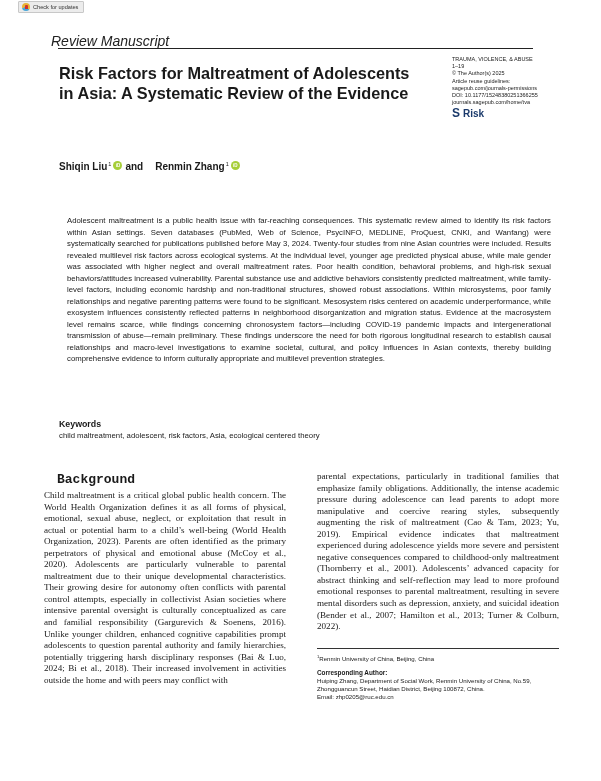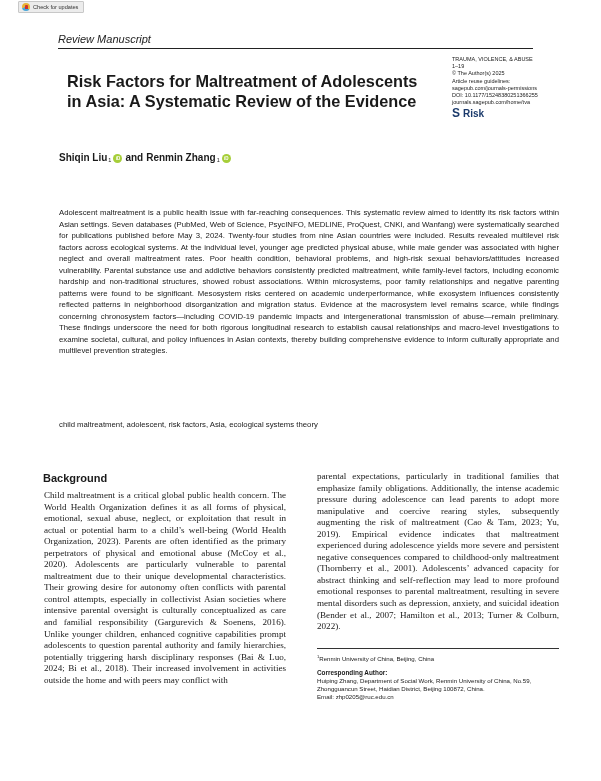--- a/index.html
+++ b/index.html
@@ -3,42 +3,42 @@
 <meta charset="utf-8">
 <style>
   html, body { margin: 0; padding: 0; background: #ffffff; }
   body { width: 601px; height: 781px; position: relative; overflow: hidden; color: #1a1a1a; font-family: "Liberation Sans", sans-serif; }
 
   .update-btn { position: absolute; left: 18px; top: 1px; width: 66px; height: 12px; background: #ececec; border: 1px solid #c8c8c8; border-radius: 1px; display: flex; align-items: center; gap: 3px; padding-left: 3px; box-sizing: border-box; cursor: pointer; }
   .update-icon { width: 8px; height: 8px; border-radius: 50%; background: conic-gradient(#e8b336 0 35%, #49a7d8 35% 70%, #e8b336 70%); position: relative; flex: none; }
   .update-icon::after { content: ""; position: absolute; left: 2.5px; top: 1.5px; width: 3px; height: 4px; background: #d0312d; border-radius: 1px 1px 0 0; }
   .update-label { font-size: 5.6px; color: #333; white-space: nowrap; }
 
-  .running-head { position: absolute; left: 58px; top: 33px; font-size: 11px; font-style: italic; color: #222; }
+  .running-head { position: absolute; left: 51px; top: 33px; font-size: 14px; font-style: italic; color: #222; }
   .top-rule { position: absolute; left: 58px; top: 48px; width: 475px; height: 1px; background: #222; }
 
   .journal-info { position: absolute; left: 452px; top: 56px; font-size: 5.5px; line-height: 7.2px; color: #222; }
   .journal-info div { white-space: nowrap; }
   .sage-logo { display: flex; align-items: center; gap: 3px; margin-top: 2px; color: #1b3a6b; font-weight: bold; font-size: 10px; }
   .sage-s { font-size: 12px; font-weight: 900; color: #1b3a6b; line-height: 10px; }
 
   .title { position: absolute; left: 59px; top: 64px; width: 360px; font-size: 16.3px; line-height: 19.5px; font-weight: bold; color: #1a1a1a; }
 
-  .authors { position: absolute; left: 59px; top: 152px; font-size: 10px; font-weight: bold; color: #1a1a1a; display: flex; align-items: flex-end; white-space: nowrap; }
+  .authors { position: absolute; left: 59px; top: 161px; font-size: 10px; font-weight: bold; color: #1a1a1a; display: flex; align-items: flex-start; white-space: nowrap; }
   .authors sup { font-size: 5.5px; font-weight: normal; vertical-align: 5px; margin-left: 1px; }
   .orcid { display: inline-block; width: 9px; height: 9px; border-radius: 50%; background: #a6ce39; color: #fff; font-size: 4.5px; line-height: 9px; text-align: center; font-weight: bold; margin: 0 3px 0 2px; }
 
   .abstract { position: absolute; left: 59px; top: 207px; width: 500px; }
   .section-label { font-size: 8.8px; font-weight: bold; color: #1a1a1a; line-height: 11px; }
-  .abstract-text { font-size: 7.75px; line-height: 11.5px; text-align: justify; color: #1a1a1a; margin: 0; }
+  .abstract-text { font-size: 7.75px; line-height: 11.5px; text-align: justify; color: #1a1a1a; margin: 8px; }
 
   .keywords { position: absolute; left: 59px; top: 419px; width: 500px; }
   .keywords-text { font-size: 7.75px; line-height: 11px; color: #1a1a1a; }
 
-  .bg-heading { position: absolute; left: 43px; top: 472px; font-size: 11px; font-weight: bold; color: #1a1a1a; }
+  .bg-heading { position: absolute; left: 57px; top: 472px; font-size: 13px; font-weight: bold; color: #1a1a1a; font-family: Liberation Mono, monospace; }
 
   .col { position: absolute; font-family: Liberation Serif, serif; font-size: 9.1px; line-height: 11.55px; text-align: justify; color: #1a1a1a; margin: 0; hyphens: manual; }
   .col-left { left: 44px; top: 490px; width: 242px; }
   .col-right { left: 317px; top: 471px; width: 242px; }
 
   .foot-rule { position: absolute; left: 317px; top: 648px; width: 242px; height: 1px; background: #333; }
   .footnotes { position: absolute; left: 317px; top: 653px; width: 250px; font-size: 6.1px; line-height: 8.1px; color: #1a1a1a; }
   .footnotes .aff sup { font-size: 4px; vertical-align: 3px; }
   .corr-label { font-weight: bold; font-size: 6.4px; margin-top: 6px; }
 </style>
@@ -60,38 +60,39 @@
   <div>Article reuse guidelines:</div>
   <div>sagepub.com/journals-permissions</div>
   <div>DOI: 10.1177/15248380251366255</div>
   <div>journals.sagepub.com/home/tva</div>
   <div class="sage-logo">
     <span class="sage-s">S</span>
     <span>Risk</span>
   </div>
 </div>
 
-<h1 class="title" style="margin:8px;">Risk Factors for Maltreatment of Adolescents in Asia: A Systematic Review of the Evidence</h1>
+<h1 class="title" style="margin:0;">Risk Factors for Maltreatment of Adolescents in Asia: A Systematic Review of the Evidence</h1>
 
 <div class="authors">
   <span>Shiqin Liu</span>
     <sup>1</sup>
   <span class="orcid">iD</span>
-  <span style="margin-right:3px;">and</span>
+  <span style="margin-right:12px;">and</span>
   <span>Renmin Zhang</span>
     <sup>1</sup>
   <span class="orcid">iD</span>
 </div>
 
 <section class="abstract">
   <p class="abstract-text">Adolescent maltreatment is a public health issue with far-reaching consequences. This systematic review aimed to identify its risk factors within Asian settings. Seven databases (PubMed, Web of Science, PsycINFO, MEDLINE, ProQuest, CNKI, and Wanfang) were systematically searched for publications published before May 3, 2024. Twenty-four studies from nine Asian countries were included. Results revealed multilevel risk factors across ecological systems. At the individual level, younger age predicted physical abuse, while male gender was associated with higher neglect and overall maltreatment rates. Poor health condition, behavioral problems, and high-risk sexual behaviors/attitudes increased vulnerability. Parental substance use and addictive behaviors consistently predicted maltreatment, while family-level factors, including economic hardship and non-traditional structures, showed robust associations. Within microsystems, poor family relationships and negative parenting patterns were found to be significant. Mesosystem risks centered on academic underperformance, while exosystem influences consistently reflected patterns in neighborhood disorganization and migration status. Evidence at the macrosystem level remains scarce, while findings concerning chronosystem factors—including COVID-19 pandemic impacts and intergenerational transmission of abuse—remain preliminary. These findings underscore the need for both rigorous longitudinal research to establish causal relationships and macro-level investigations to examine societal, cultural, and policy influences in Asian contexts, thereby building comprehensive evidence to inform culturally appropriate and multilevel prevention strategies.</p>
 </section>
 
 <section class="keywords">
-  <div class="keywords-text">child maltreatment, adolescent, risk factors, Asia, ecological systems theory</div>
+  <div class="section-label">Keywords</div>
+  <div class="keywords-text">child maltreatment, adolescent, risk factors, Asia, ecological centered theory</div>
 </section>
 
 <h2 class="bg-heading" style="margin:0;">Background</h2>
 
 <p class="col col-left">Child maltreatment is a critical global public health concern. The World Health Organization defines it as all forms of physical, emotional, sexual abuse, neglect, or exploitation that result in actual or potential harm to a child’s well-being (World Health Organization, 2023). Parents are often identi­fied as the primary perpetrators of physical and emotional abuse (McCoy et al., 2020). Adolescents are particularly vul­nerable to parental maltreatment due to their unique develop­mental characteristics. Their growing desire for autonomy often conflicts with parental control attempts, especially in collectivist Asian societies where intensive parental over­sight is culturally conceptualized as care and familial respon­sibility (Gargurevich &amp; Soenens, 2016). Unlike younger children, enhanced cognitive capabilities prompt adolescents to question parental authority and family hierarchies, poten­tially triggering harsh disciplinary responses (Bai &amp; Luo, 2024; Bi et al., 2018). Their increased involvement in activi­ties outside the home and with peers may conflict with</p>
 <p class="col col-right">parental expectations, particularly in traditional families that emphasize family obligations. Additionally, the intense aca­demic pressure during adolescence can lead parents to adopt more manipulative and coercive rearing styles, subsequently augmenting the risk of maltreatment (Cao &amp; Tam, 2023; Yu, 2019). Empirical evidence indicates that maltreatment experienced during adolescence yields more severe and persistent negative consequences compared to childhood-only maltreatment (Thornberry et al., 2001). Adolescents’ advanced capacity for abstract thinking and self-reflection may lead to more profound emotional responses to parental maltreatment, resulting in severe mental disorders such as depression, anxiety, and suicidal ideation (Bender et al., 2007; Hamilton et al., 2013; Turner &amp; Colburn, 2022).</p>
 
 <div class="foot-rule"></div>
 <div class="footnotes">
   <div class="aff"><sup>1</sup><span>Renmin University of China, Beijing, China</span></div>

